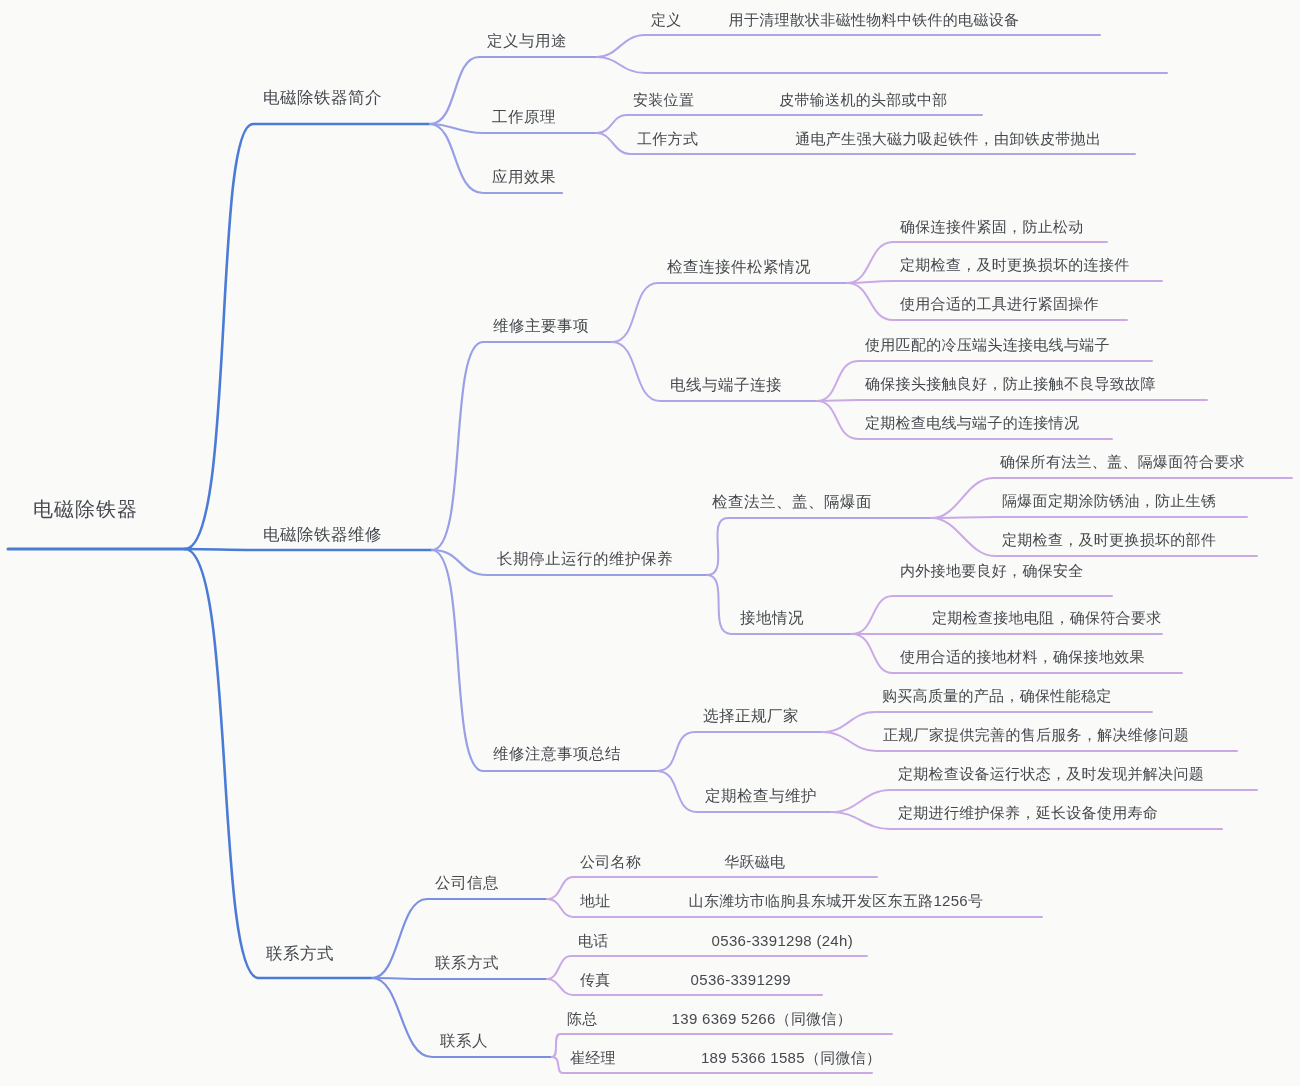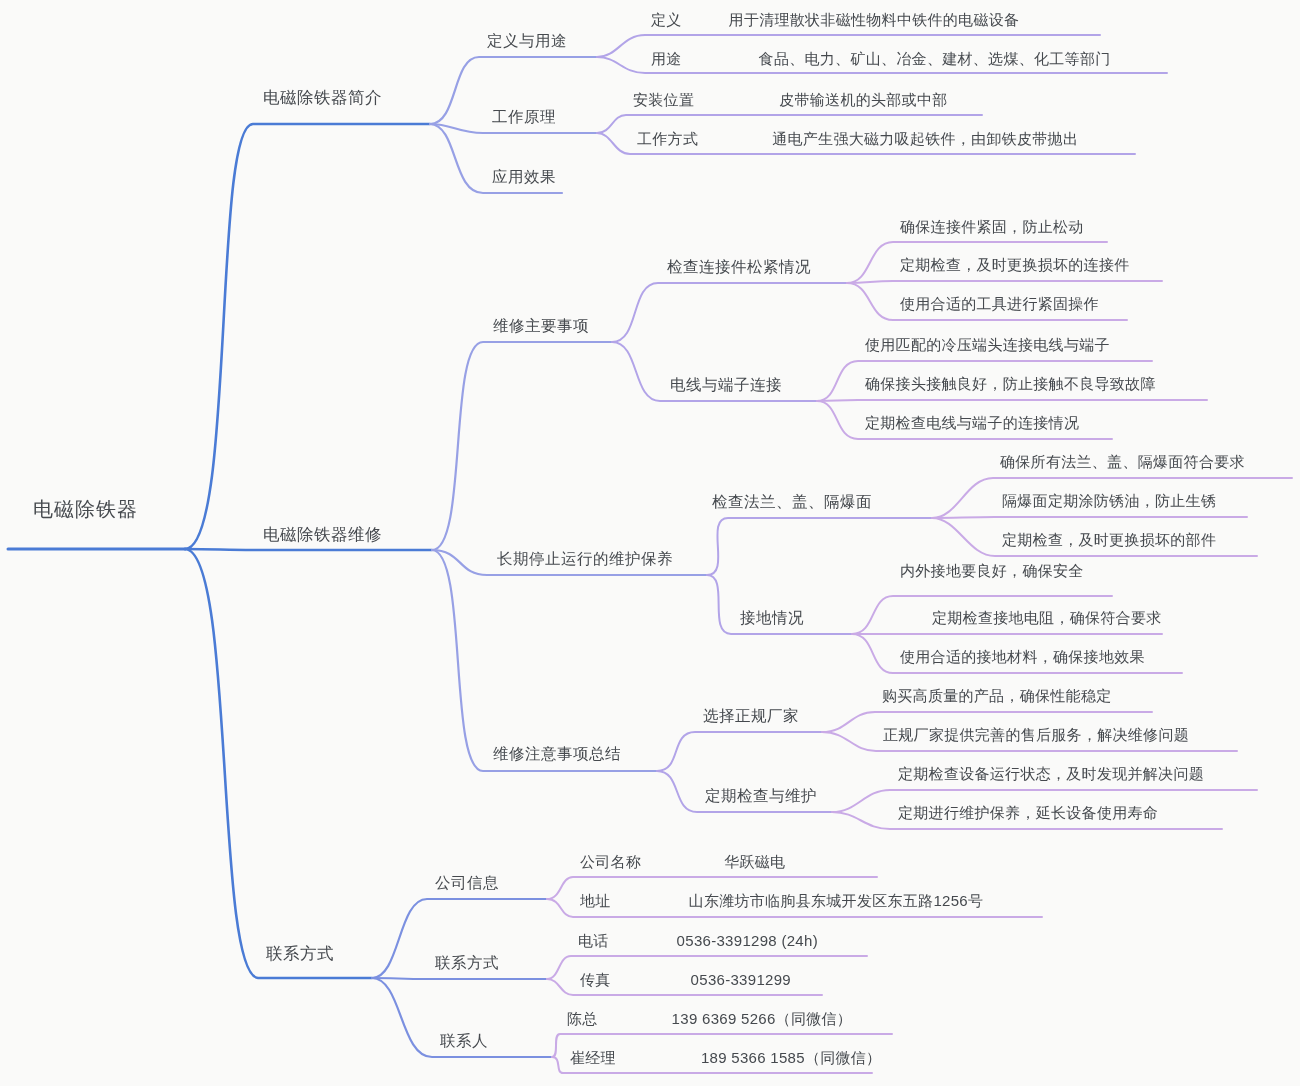--- a/index.html
+++ b/index.html
@@ -100,29 +100,25 @@
   <div class="node lvl1" style="left:266px;top:943px;">联系方式</div>
 
   <div class="node lvl2" style="left:487px;top:31px;">定义与用途</div>
   <div class="node lvl2" style="left:492px;top:107px;">工作原理</div>
   <div class="node lvl2" style="left:492px;top:167px;">应用效果</div>
 
   <div class="row" style="left:651px;top:11px;gap:47px;">
     <span>定义</span>
     <span>用于清理散状非磁性物料中铁件的电磁设备</span>
   </div>
-  <div class="row" style="left:651px;top:50px;gap:77px;">
-    <span>用途</span>
-    <span>食品、电力、矿山、冶金、建材、选煤、化工等部门</span>
-  </div>
   <div class="row" style="left:633px;top:91px;gap:85px;">
     <span>安装位置</span>
     <span>皮带输送机的头部或中部</span>
   </div>
-  <div class="row" style="left:637px;top:130px;gap:74px;">
+  <div class="row" style="left:637px;top:130px;gap:97px;">
     <span>工作方式</span>
     <span>通电产生强大磁力吸起铁件，由卸铁皮带抛出</span>
   </div>
 
   <div class="node lvl2" style="left:493px;top:316px;">维修主要事项</div>
   <div class="node lvl2" style="left:497px;top:549px;">长期停止运行的维护保养</div>
   <div class="node lvl2" style="left:493px;top:744px;">维修注意事项总结</div>
 
   <div class="node lvl2" style="left:667px;top:257px;">检查连接件松紧情况</div>
   <div class="node lvl2" style="left:670px;top:375px;">电线与端子连接</div>
@@ -158,21 +154,21 @@
   <div class="node lvl2" style="left:440px;top:1031px;">联系人</div>
 
   <div class="row" style="left:580px;top:853px;gap:83px;">
     <span>公司名称</span>
     <span>华跃磁电</span>
   </div>
   <div class="row" style="left:580px;top:892px;gap:78px;">
     <span>地址</span>
     <span>山东潍坊市临朐县东城开发区东五路1256号</span>
   </div>
-  <div class="row" style="left:578px;top:932px;gap:68px;">
+  <div class="row" style="left:578px;top:932px;gap:103px;">
     <span>电话</span>
     <span>0536-3391298 (24h)</span>
   </div>
   <div class="row" style="left:580px;top:971px;gap:80px;">
     <span>传真</span>
     <span>0536-3391299</span>
   </div>
   <div class="row" style="left:567px;top:1010px;gap:74px;">
     <span>陈总</span>
     <span>139 6369 5266（同微信）</span>

